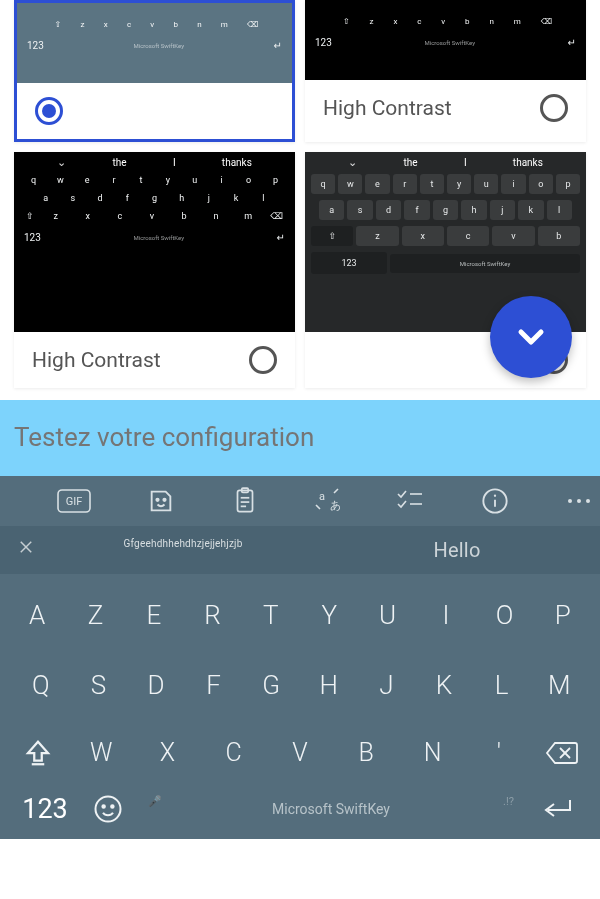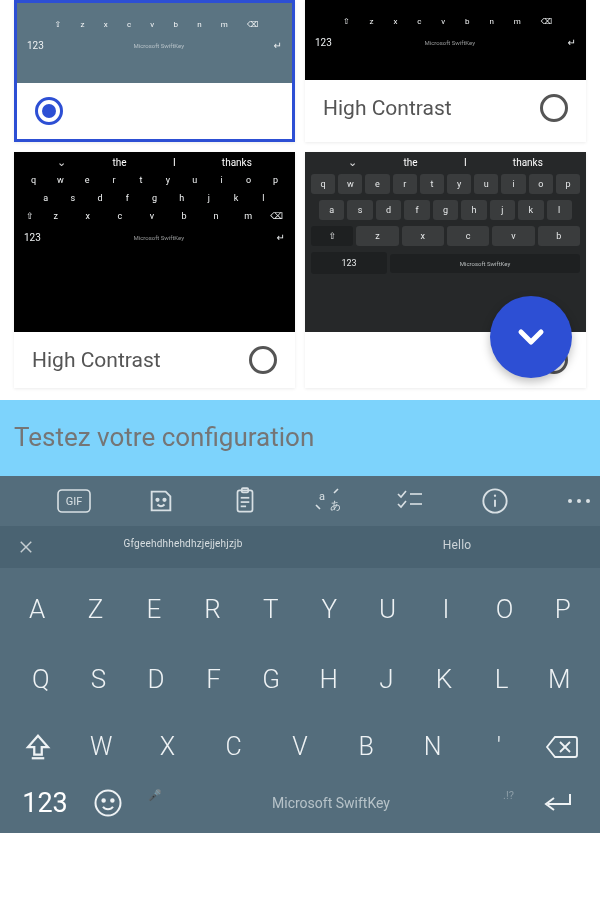--- a/index.html
+++ b/index.html
@@ -42,21 +42,21 @@
   
   .test-area { background: #7dd3fc; padding: 22px 14px 24px; }
   .test-input { width:100%; border:none; background:transparent; font-size:26px; color:#333; outline:none; caret-color:#333; }
 
   
   .kb { background: #546d7c; color:#fff; }
   .kb-toolbar { display:flex; align-items:center; justify-content: space-between; padding: 10px 8px; }
   .kb-toolbar .ticon { flex:1; display:flex; align-items:center; justify-content:flex-end; opacity:.92; }
   .kb-suggest { display:flex; align-items:flex-start; padding: 12px 6px; background:#4a6372; }
   .kb-suggest .sx { width:40px; display:flex; justify-content:center; opacity:.9; }
-  .kb-suggest .sitem { flex:1; text-align:center; font-size:12px; letter-spacing:0.2px; }
+  .kb-suggest .sitem { flex:1; text-align:center; font-size:20px; letter-spacing:0.2px; }
   .kb-suggest .sitem.active { font-weight:700; color:#fff; font-size:22px; }
   .kb-suggest .sitem.dim { color:#cdd4d8; }
   .kb-suggest .sitem.tiny { font-size:10px; color:#d9dfe2; }
 
   .krow { display:flex; justify-content: space-around; padding: 16px 8px 10px; }
   .key { flex:1; text-align:center; font-size:26px; font-weight:300; color:#eef2f4; padding: 10px 0; }
   .krow.r2 { padding: 10px 12px; }
   .krow.r3 { padding: 8px 8px; }
   .krow.r3 .key { font-size:25px; }
   .shift, .bksp { width:60px; display:flex; align-items:center; justify-content:center; }

